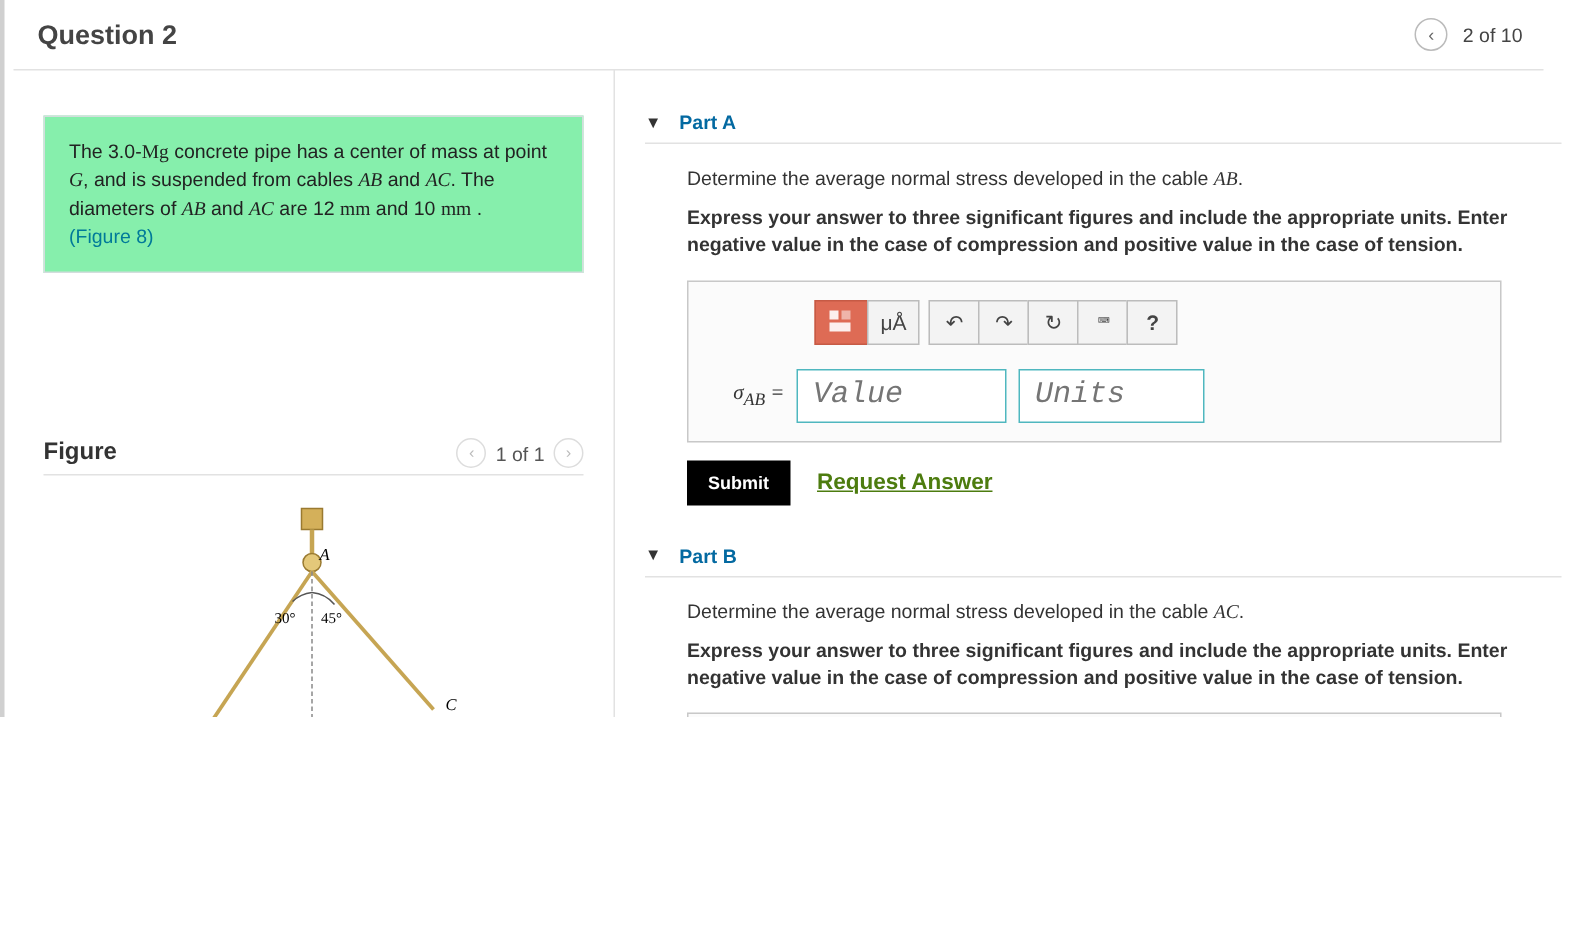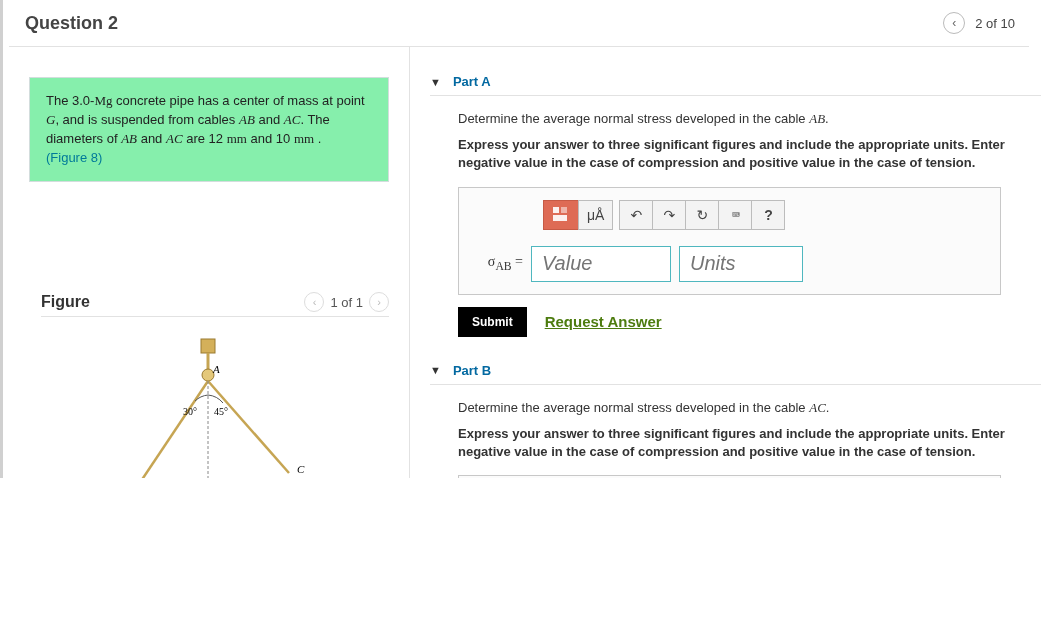--- a/index.html
+++ b/index.html
@@ -7,41 +7,41 @@
   .page { display:flex; width:1055px; height:478px; border-left:3px solid #d0d0d0; padding-left:6px; }
   .left-col { width:400px; flex:0 0 400px; padding:12px 20px 0 20px; }
   .right-col { flex:1; padding:28px 14px 0 20px; border-left:1px solid #e2e2e2; margin-top:46px; }
   .header-row { display:flex; justify-content:space-between; align-items:center; padding:0 14px 12px 0; border-bottom:1px solid #e2e2e2; }
   .q-title { font-size:18px; font-weight:bold; color:#444; padding-left:16px; }
   .nav { display:flex; align-items:center; gap:10px; color:#444; font-size:13px;}
   .nav-btn { width:22px; height:22px; border:1px solid #bbb; border-radius:50%; display:inline-flex; align-items:center; justify-content:center; color:#666; font-size:12px; background:#fff; cursor:pointer;}
   .problem-box { background:#86efac; border:1px solid #d3dddd; padding:14px 16px; margin-top:30px; font-size:13px; line-height:1.45; color:#222;}
   .problem-box .ser { font-family:'Times New Roman', serif; }
   .fig-link { color:#007a99; }
-  .figure-head { display:flex; justify-content:space-between; align-items:center; border-bottom:1px solid #e2e2e2; margin-top:110px; padding-bottom:4px;margin-left:12px;}
+  .figure-head { display:flex; justify-content:space-between; align-items:center; border-bottom:1px solid #e2e2e2; margin-top:110px; padding-bottom:4px;}
   .figure-head h3{ margin:0; font-size:16px; font-weight:bold; color:#333;}
   .fig-nav { display:flex; align-items:center; gap:6px; color:#555;}
   .circ { width:20px;height:20px;border:1px solid #ddd;border-radius:50%;display:inline-flex;align-items:center;justify-content:center;color:#bbb;font-size:11px;background:#fff;}
   .figure-img { margin-top:16px; display:flex; justify-content:center;}
   .part-row { display:flex; align-items:center; gap:12px; border-bottom:1px solid #e2e2e2; padding-bottom:6px; margin-bottom:14px;}
   .tri { color:#333; font-size:11px;}
   .part-lbl { font-weight:bold; font-size:13px; color:#0369a1;}
   .prompt { margin:0 0 8px 28px; color:#333; font-size:13px; line-height:1.4;}
   .instr { margin:0 0 14px 28px; font-weight:bold; color:#333; font-size:13px; line-height:1.4;}
   .answer-box { border:1px solid #c8c8c8; background:#fbfbfb; margin:0 40px 12px 28px; padding:12px 14px;}
   .toolbar { display:flex; gap:0; align-items:center; margin:0 0 16px 70px;}
   .tb-btn { height:30px; min-width:34px; border:1px solid #bcbcbc; background:#f3f3f3; display:inline-flex; align-items:center; justify-content:center; color:#444; font-size:14px; margin-left:-1px; padding:0 8px; cursor:pointer;}
   .tb-btn.first{margin-left:0;}
   .tb-templ { background:#de6b55; color:#fff; border-color:#c65a45; font-size:11px; flex-direction:column; line-height:1; }
   .tb-mu { background:#f3f3f3;}
   .tb-spacer{ width:6px; border:none; background:transparent;}
   .tb-q{font-weight:bold;}
   .eq-row { display:flex; align-items:center; gap:8px;}
-  .sigma-lbl { font-family:'Times New Roman', serif; font-size:14px; color:#333; width:50px; text-align:right;}
-  .val-in, .unit-in { height:36px; border:1px solid #4fb7bf; font-family:Liberation Sans, sans-serif; font-style:italic; font-size:20px; color:#14532d; padding:0 10px; background:#fff;}
+  .sigma-lbl { font-family:'Times New Roman', serif; font-style:italic; font-size:14px; color:#333; width:50px; text-align:right;}
+  .val-in, .unit-in { height:36px; border:1px solid #4fb7bf; font-family:Liberation Mono, monospace; font-style:italic; font-size:20px; color:#14532d; padding:0 10px; background:#fff;}
   .val-in{ width:140px; }
   .unit-in{ width:124px; }
   .submit-row { display:flex; align-items:center; gap:18px; margin:0 0 26px 28px;}
   .submit-btn { background:#000000; color:#fff; border:none; padding:8px 14px; font-size:12px; font-weight:bold; cursor:pointer;}
   .req-link { color:#4d7c0f; font-weight:bold; font-size:15px; text-decoration:underline; cursor:pointer;}
   .ser-i { font-family:'Times New Roman',serif; font-style:italic;}
   .kbd-icon { font-size:13px; font-family:monospace; letter-spacing:-1px;}
 </style>
 </head>
 <body>

